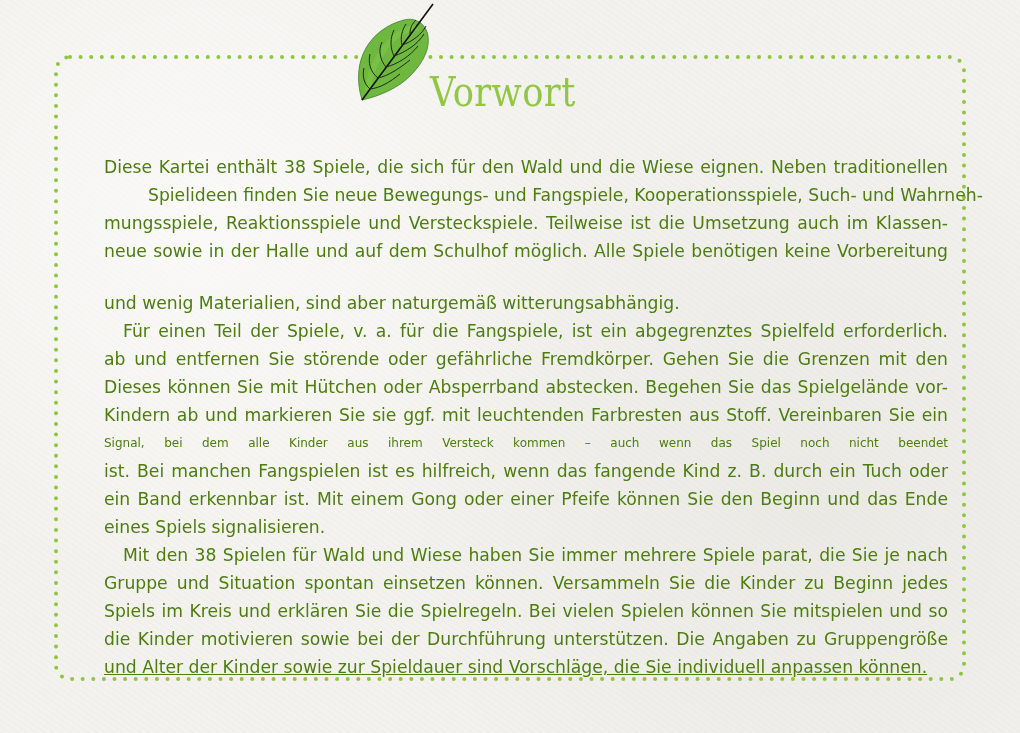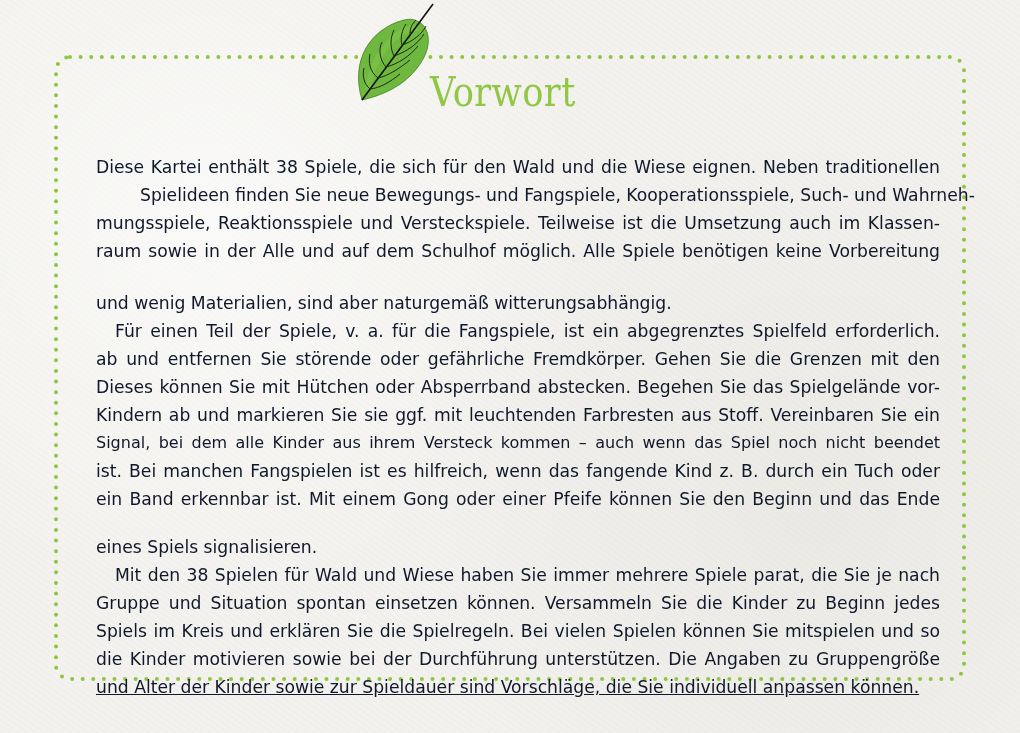--- a/index.html
+++ b/index.html
@@ -19,22 +19,22 @@
   }
   .frame svg { position: absolute; left: 0; top: 0; }
   .leaf { position: absolute; left: 356px; top: 2px; width: 80px; height: 102px; }
   .title {
     position: absolute; left: 430px; top: 72px;
     font-family: "DejaVu Serif", serif; font-size: 41px; color: #92c645;
     letter-spacing: 0.5px; line-height: 1;
     transform: scaleX(0.86); transform-origin: left top;
   }
   .text {
-    position: absolute; left: 96px; top: 153px; width: 844px;
-    color: #0f172a; font-size: 17.2px; line-height: 28px;
+    position: absolute; left: 104px; top: 153px; width: 844px;
+    color: #4d7c0f; font-size: 17.2px; line-height: 28px;
   }
   .line {
     display: block; height: 28px; white-space: nowrap;
     text-align: justify; text-align-last: justify;
   }
   .line.last { text-align-last: left; }
   .line.indent { padding-left: 19px; }
 </style>
 </head>
 <body>
@@ -66,32 +66,32 @@
   </svg>
 </div>
 
 <div class="title">Vorwort</div>
 
 <div class="text">
   <div>
     <div class="line" style="line-height: 28px;">Diese Kartei enthält 38 Spiele, die sich für den Wald und die Wiese eignen. Neben traditionellen</div>
     <div class="line" style="line-height: 28px; margin-left: 44px;">Spielideen finden Sie neue Bewegungs- und Fangspiele, Kooperationsspiele, Such- und Wahrneh-</div>
     <div class="line" style="line-height: 28px;">mungsspiele, Reaktionsspiele und Versteckspiele. Teilweise ist die Umsetzung auch im Klassen-</div>
-    <div class="line" style="line-height: 28px;">raum sowie in der Alle und auf dem Schulhof möglich. Alle Spiele benötigen keine Vorbereitung</div>
+    <div class="line" style="line-height: 28px;">neue sowie in der Halle und auf dem Schulhof möglich. Alle Spiele benötigen keine Vorbereitung</div>
     <div class="line last" style="line-height: 28px; margin-top: 24px;">und wenig Materialien, sind aber naturgemäß witterungsabhängig.</div>
   </div>
   <div>
     <div class="line indent" style="line-height: 28px;">Für einen Teil der Spiele, v. a. für die Fangspiele, ist ein abgegrenztes Spielfeld erforderlich.</div>
     <div class="line" style="line-height: 28px;">ab und entfernen Sie störende oder gefährliche Fremdkörper. Gehen Sie die Grenzen mit den</div>
     <div class="line" style="line-height: 28px;">Dieses können Sie mit Hütchen oder Absperrband abstecken. Begehen Sie das Spielgelände vor-</div>
     <div class="line" style="line-height: 28px;">Kindern ab und markieren Sie sie ggf. mit leuchtenden Farbresten aus Stoff. Vereinbaren Sie ein</div>
-    <div class="line" style="font-size: 16px; line-height: 28px;">Signal, bei dem alle Kinder aus ihrem Versteck kommen – auch wenn das Spiel noch nicht beendet</div>
+    <div class="line" style="font-size: 12px; line-height: 28px;">Signal, bei dem alle Kinder aus ihrem Versteck kommen – auch wenn das Spiel noch nicht beendet</div>
     <div class="line" style="line-height: 28px;">ist. Bei manchen Fangspielen ist es hilfreich, wenn das fangende Kind z. B. durch ein Tuch oder</div>
     <div class="line" style="line-height: 28px;">ein Band erkennbar ist. Mit einem Gong oder einer Pfeife können Sie den Beginn und das Ende</div>
-    <div class="line last" style="line-height: 28px; margin-top: 20px;">eines Spiels signalisieren.</div>
+    <div class="line last" style="line-height: 28px;">eines Spiels signalisieren.</div>
   </div>
   <div>
     <div class="line indent" style="line-height: 28px;">Mit den 38 Spielen für Wald und Wiese haben Sie immer mehrere Spiele parat, die Sie je nach</div>
     <div class="line" style="line-height: 28px;">Gruppe und Situation spontan einsetzen können. Versammeln Sie die Kinder zu Beginn jedes</div>
     <div class="line" style="line-height: 28px;">Spiels im Kreis und erklären Sie die Spielregeln. Bei vielen Spielen können Sie mitspielen und so</div>
     <div class="line" style="line-height: 28px;">die Kinder motivieren sowie bei der Durchführung unterstützen. Die Angaben zu Gruppengröße</div>
     <div class="line last" style="line-height: 28px; text-decoration: underline;">und Alter der Kinder sowie zur Spieldauer sind Vorschläge, die Sie individuell anpassen können.</div>
   </div>
 </div>
 

